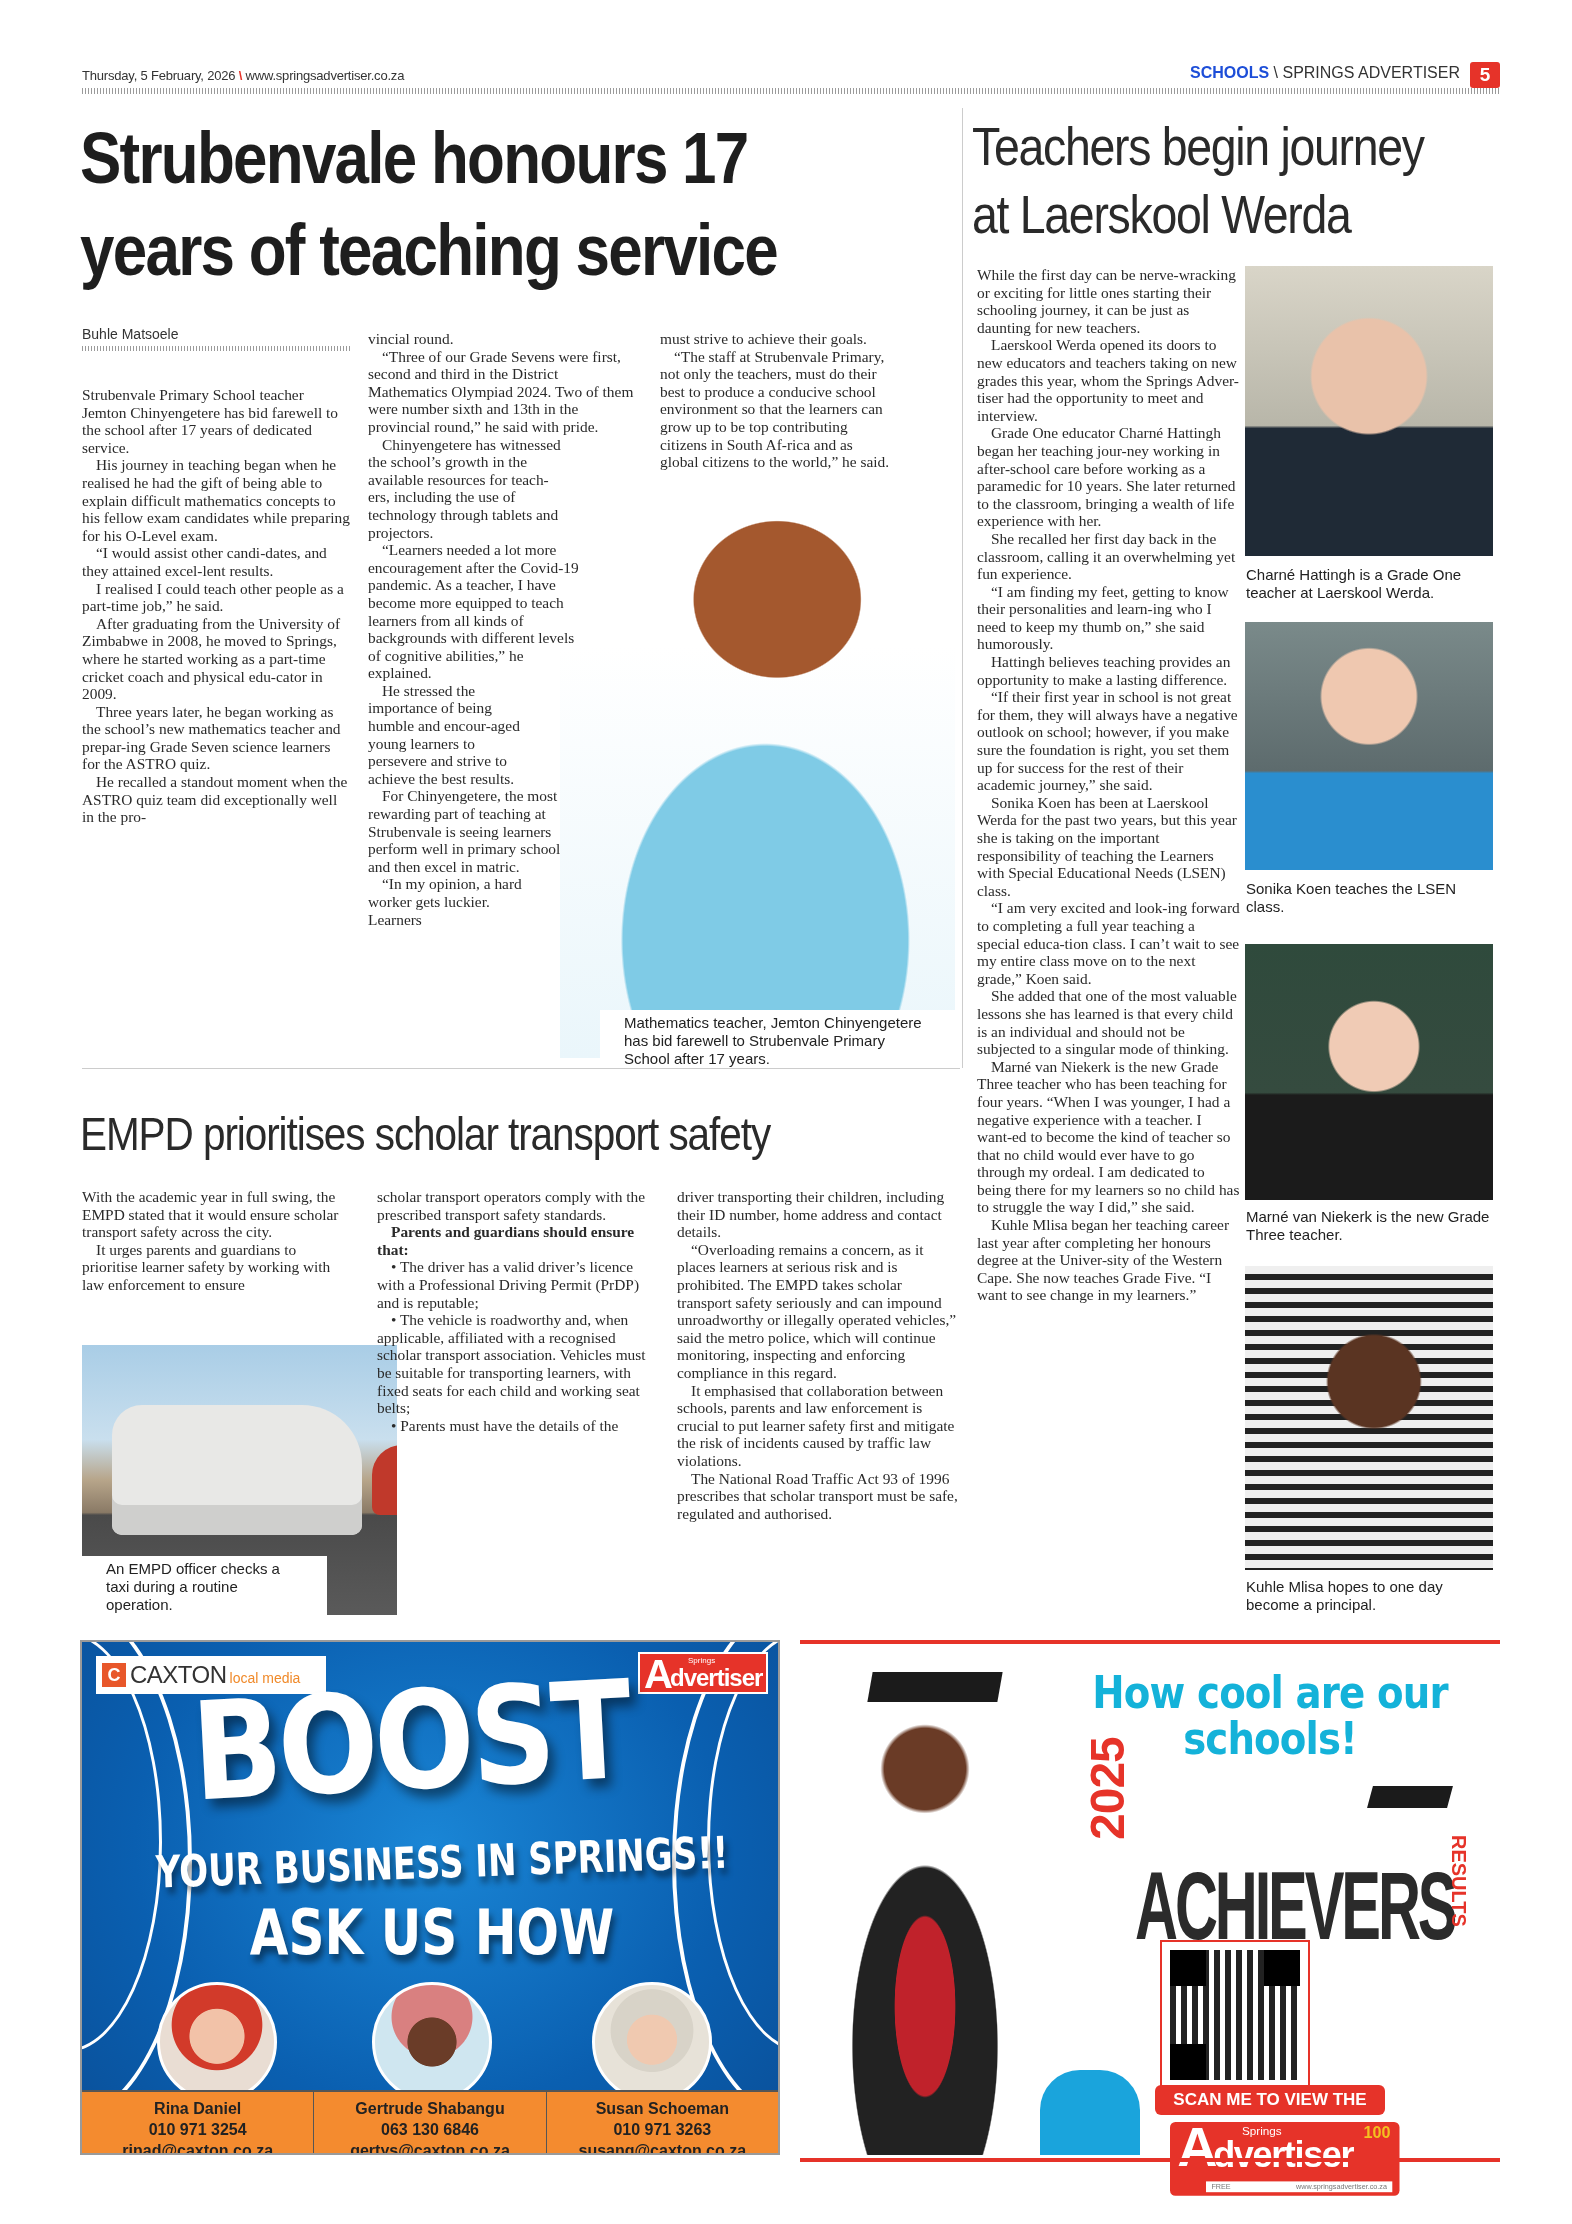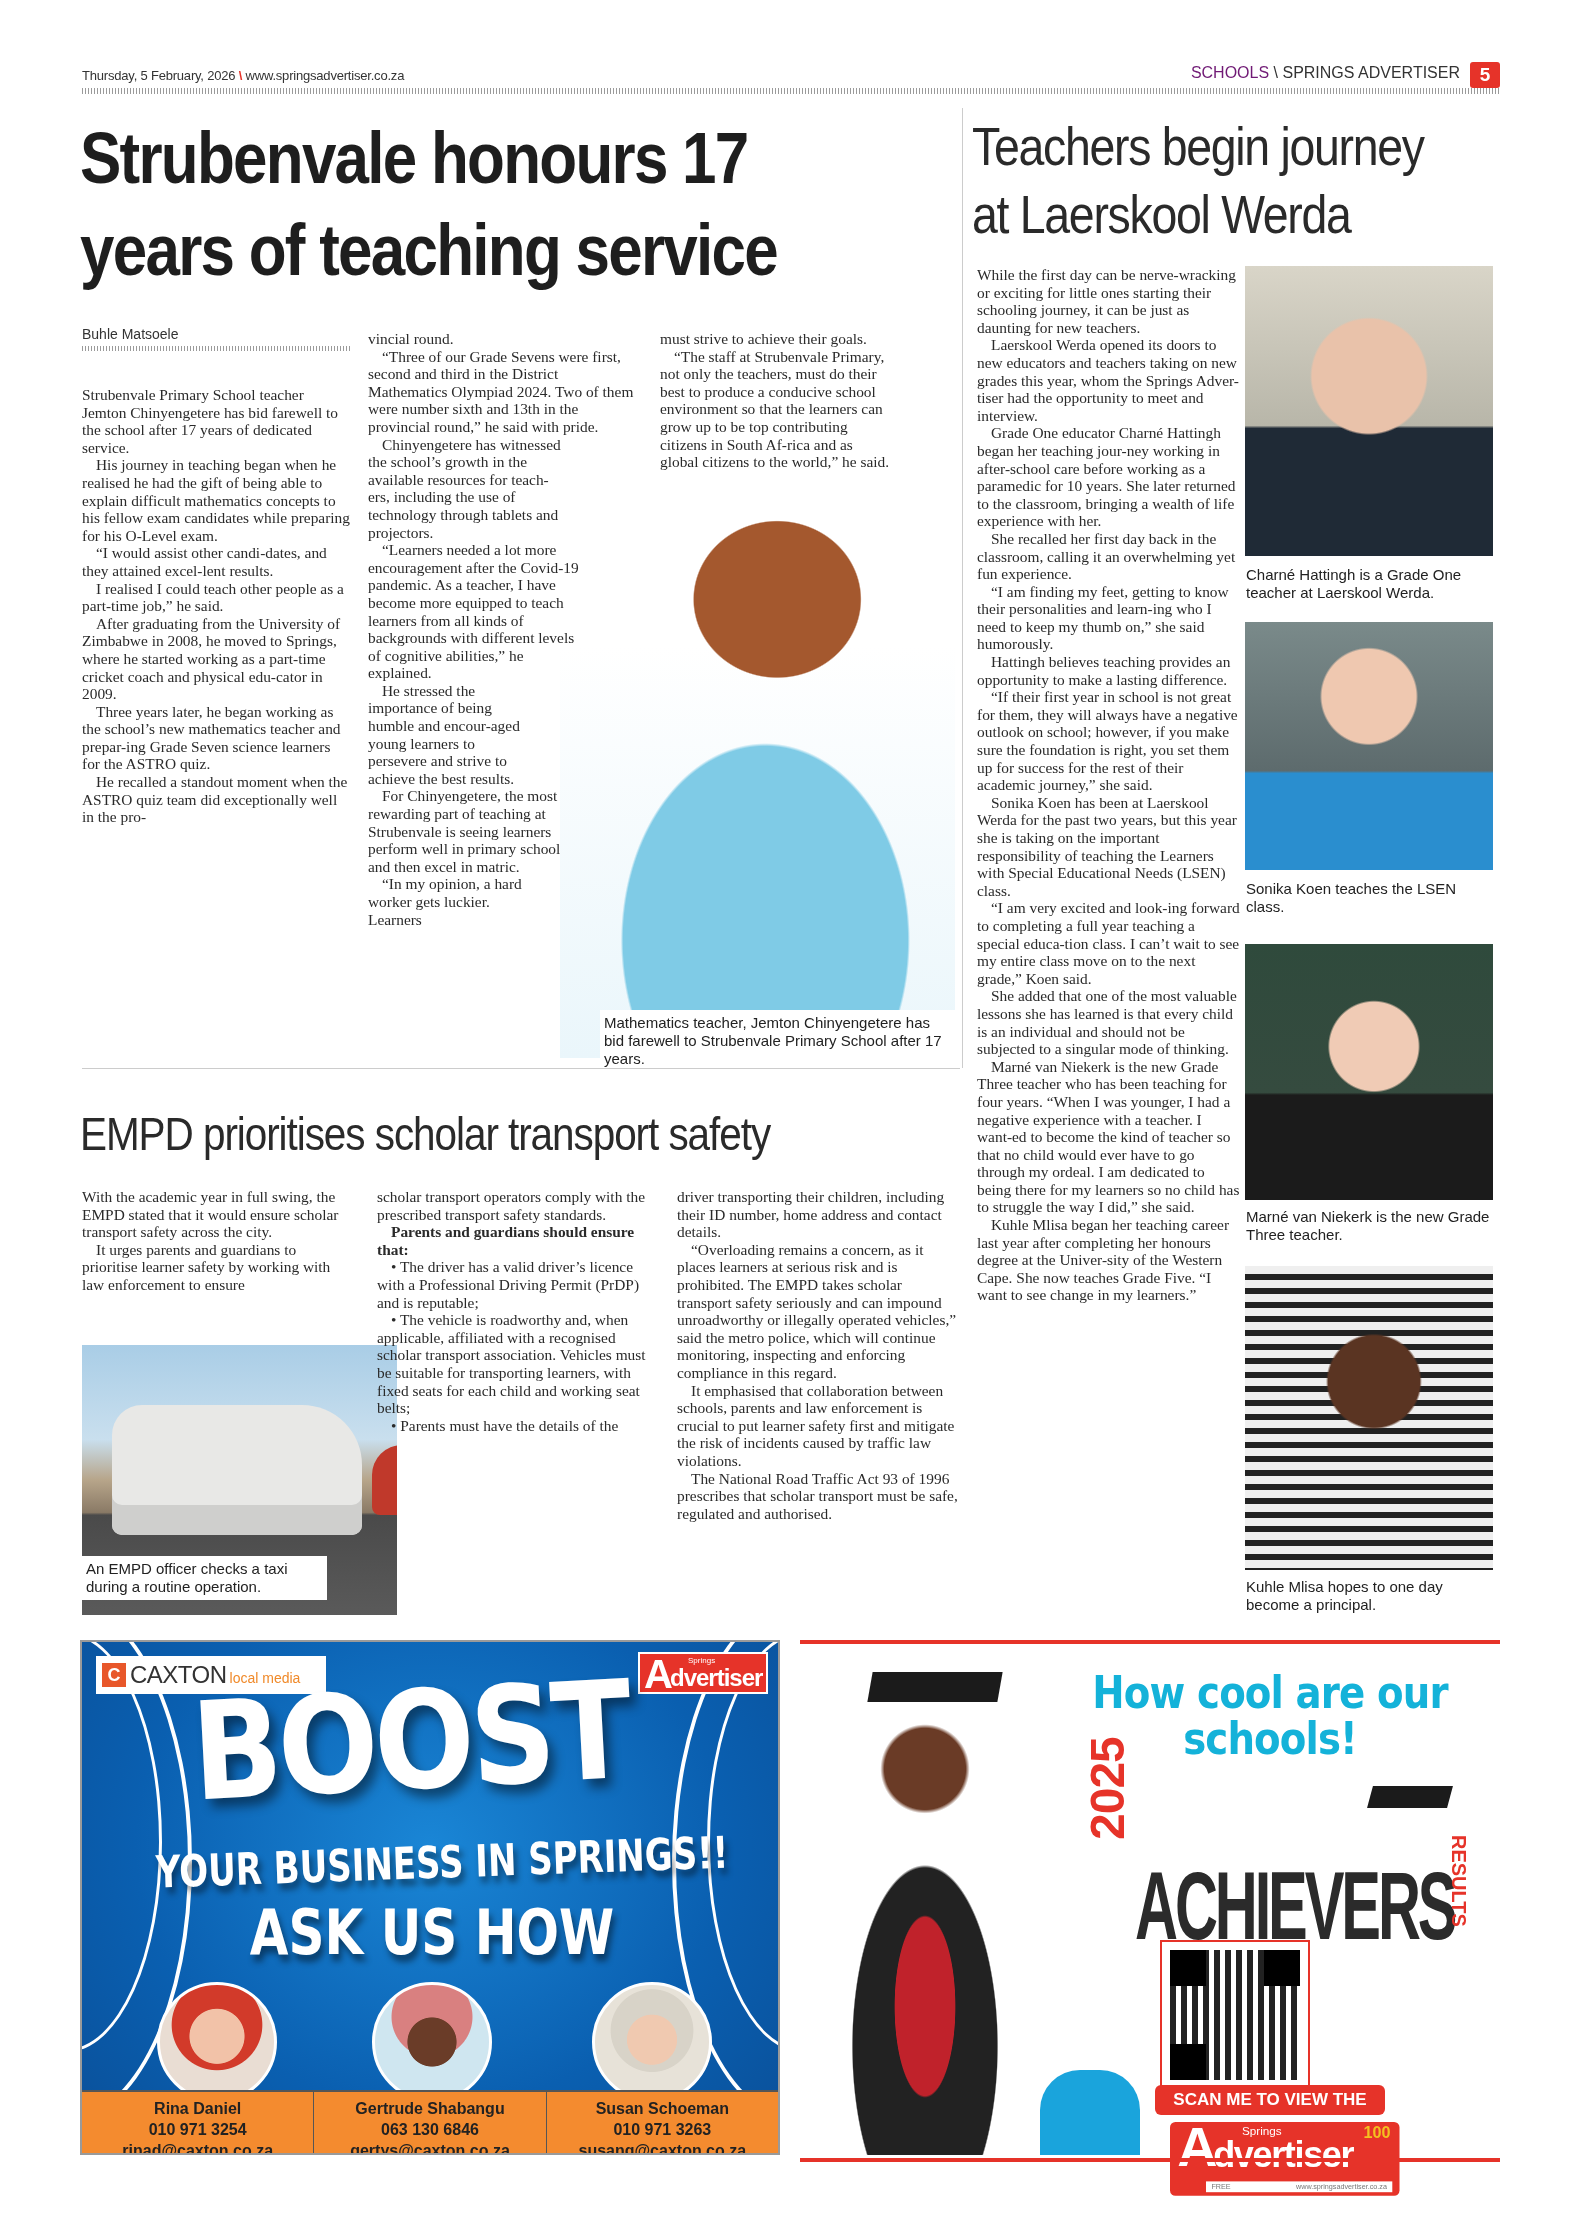--- a/index.html
+++ b/index.html
@@ -5,41 +5,41 @@
   * { box-sizing: border-box; margin: 0; padding: 0; }
   html, body { width: 1572px; height: 2224px; background: #ffffff; overflow: hidden; }
   body { position: relative; font-family: "Liberation Serif", serif; color: #222; }
 
   .abs { position: absolute; }
 
   
   .hdr-left { left: 82px; top: 68px; font-family: "Liberation Sans", sans-serif; font-size: 13px; color: #333; letter-spacing: -0.2px; }
   .hdr-left .slash { color: #e63329; font-weight: bold; }
   .hdr-right { right: 112px; top: 64px; font-family: "Liberation Sans", sans-serif; font-size: 16px; color: #333; }
-  .hdr-right .sec { color: #701a75; font-weight: normal; }
+  .hdr-right .sec { color: #1d4ed8; font-weight: bold; }
   .page-num { right: 72px; top: 62px; width: 30px; height: 26px; background: #e63329; color: #fff; font-family: "Liberation Sans", sans-serif; font-weight: bold; font-size: 19px; text-align: center; line-height: 26px; border-radius: 3px; }
   .hatch { height: 6px; background: repeating-linear-gradient(90deg, #9a9a9a 0 1px, transparent 1px 3px); }
 
   
   .h1 { font-family: "Liberation Sans", sans-serif; font-weight: bold; font-size: 72px; line-height: 92px; color: #1e1e1e; letter-spacing: -2px; transform: scaleX(0.86); transform-origin: left top; }
   .h2 { font-family: "Liberation Sans", sans-serif; font-weight: normal; font-size: 54px; line-height: 68px; color: #2a2a2a; letter-spacing: -1.5px; transform: scaleX(0.86); transform-origin: left top; }
   .h3 { font-family: "Liberation Sans", sans-serif; font-weight: normal; font-size: 46px; line-height: 56px; color: #2a2a2a; letter-spacing: -1.2px; transform: scaleX(0.88); transform-origin: left top; }
 
   .byline { font-family: "Liberation Sans", sans-serif; font-size: 14px; color: #333; }
 
   .col { font-size: 15.4px; line-height: 17.6px; color: #2a2a2a; text-align: left; }
   .col p { text-indent: 14px; }
   .col p.first { text-indent: 0; }
   .col b { font-weight: bold; }
 
   .vrule { width: 1px; background: #ccc; }
   .hrule { height: 1px; background: #ccc; }
 
   .caption { font-family: "Liberation Sans", sans-serif; font-size: 15px; line-height: 18px; color: #222; }
-  .cap-box { background: #fff; padding: 4px 4px; }
+  .cap-box { background: #fff; padding: 4px 24px; }
 
   
   .photo { overflow: hidden; }
   .photo-man { background: radial-gradient(ellipse 35% 22% at 55% 22%, #a4582e 0 60%, transparent 61%), radial-gradient(ellipse 60% 55% at 52% 80%, #7fcbe6 0 60%, transparent 61%), linear-gradient(180deg, #fff 0%, #fff 30%, #eaf6fb 100%); }
   .photo-t1 { background: radial-gradient(circle at 50% 38%, #e9c2aa 0 26%, transparent 27%), linear-gradient(180deg, #d9d5c8 0%, #b8b6a9 55%, #1f2a36 56%, #1f2a36 100%); }
   .photo-t2 { background: radial-gradient(circle at 50% 30%, #efc8b0 0 22%, transparent 23%), linear-gradient(180deg, #7a8a8a 0%, #5d6b6d 60%, #2a8ecf 61%, #2a8ecf 100%); }
   .photo-t3 { background: radial-gradient(circle at 52% 40%, #f0cbb5 0 22%, transparent 23%), linear-gradient(180deg, #2f4a3c 0%, #354b3f 58%, #1b1b1b 59%, #1b1b1b 100%); }
   .photo-t4 { background: radial-gradient(circle at 52% 38%, #5a3422 0 20%, transparent 21%), repeating-linear-gradient(180deg, #efefef 0 8px, #222 8px 14px), linear-gradient(180deg, #e6e4e0, #cfcac2); }
   .photo-taxi { background: linear-gradient(180deg, #a9cde6 0%, #c9dfee 35%, #b7a58a 50%, #8a7a66 62%, #4a4a4a 63%, #5a5a5a 100%); }
   .photo-taxi .van { position: absolute; left: 30px; top: 60px; width: 250px; height: 130px; background: #e8e8e6; border-radius: 30px 60px 10px 10px; box-shadow: inset 0 -30px 0 #cfcfcd; }

